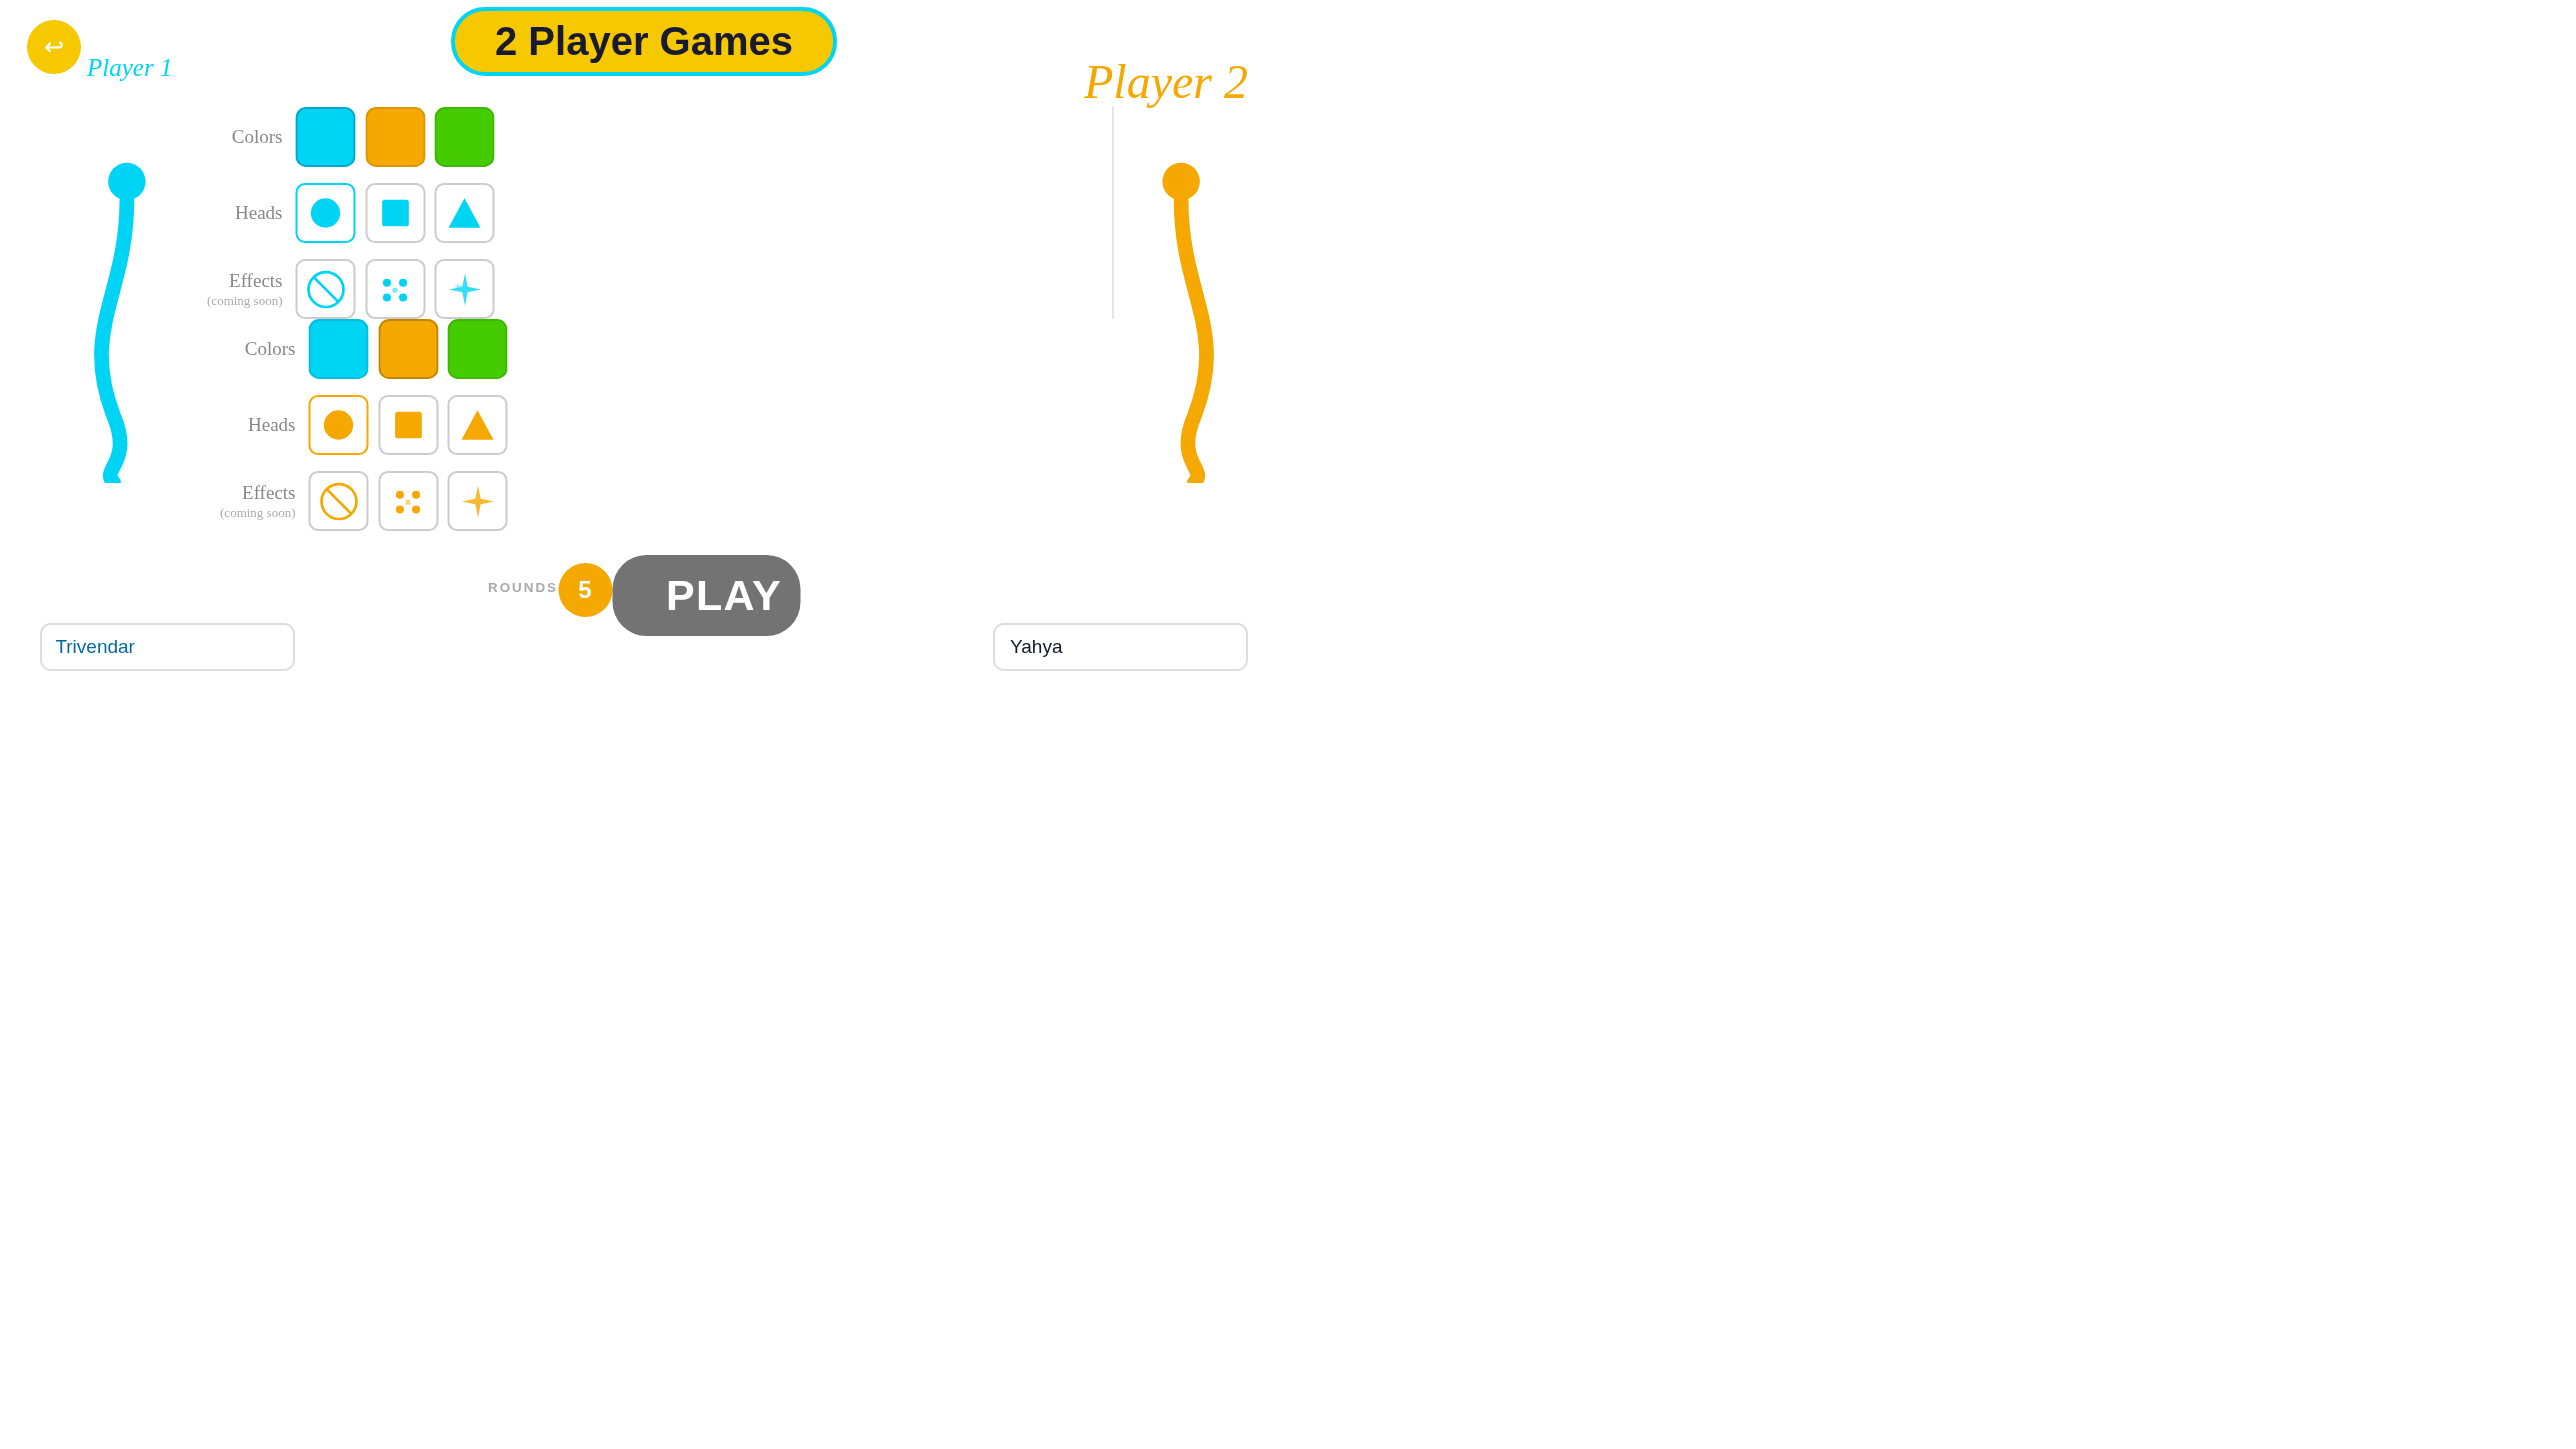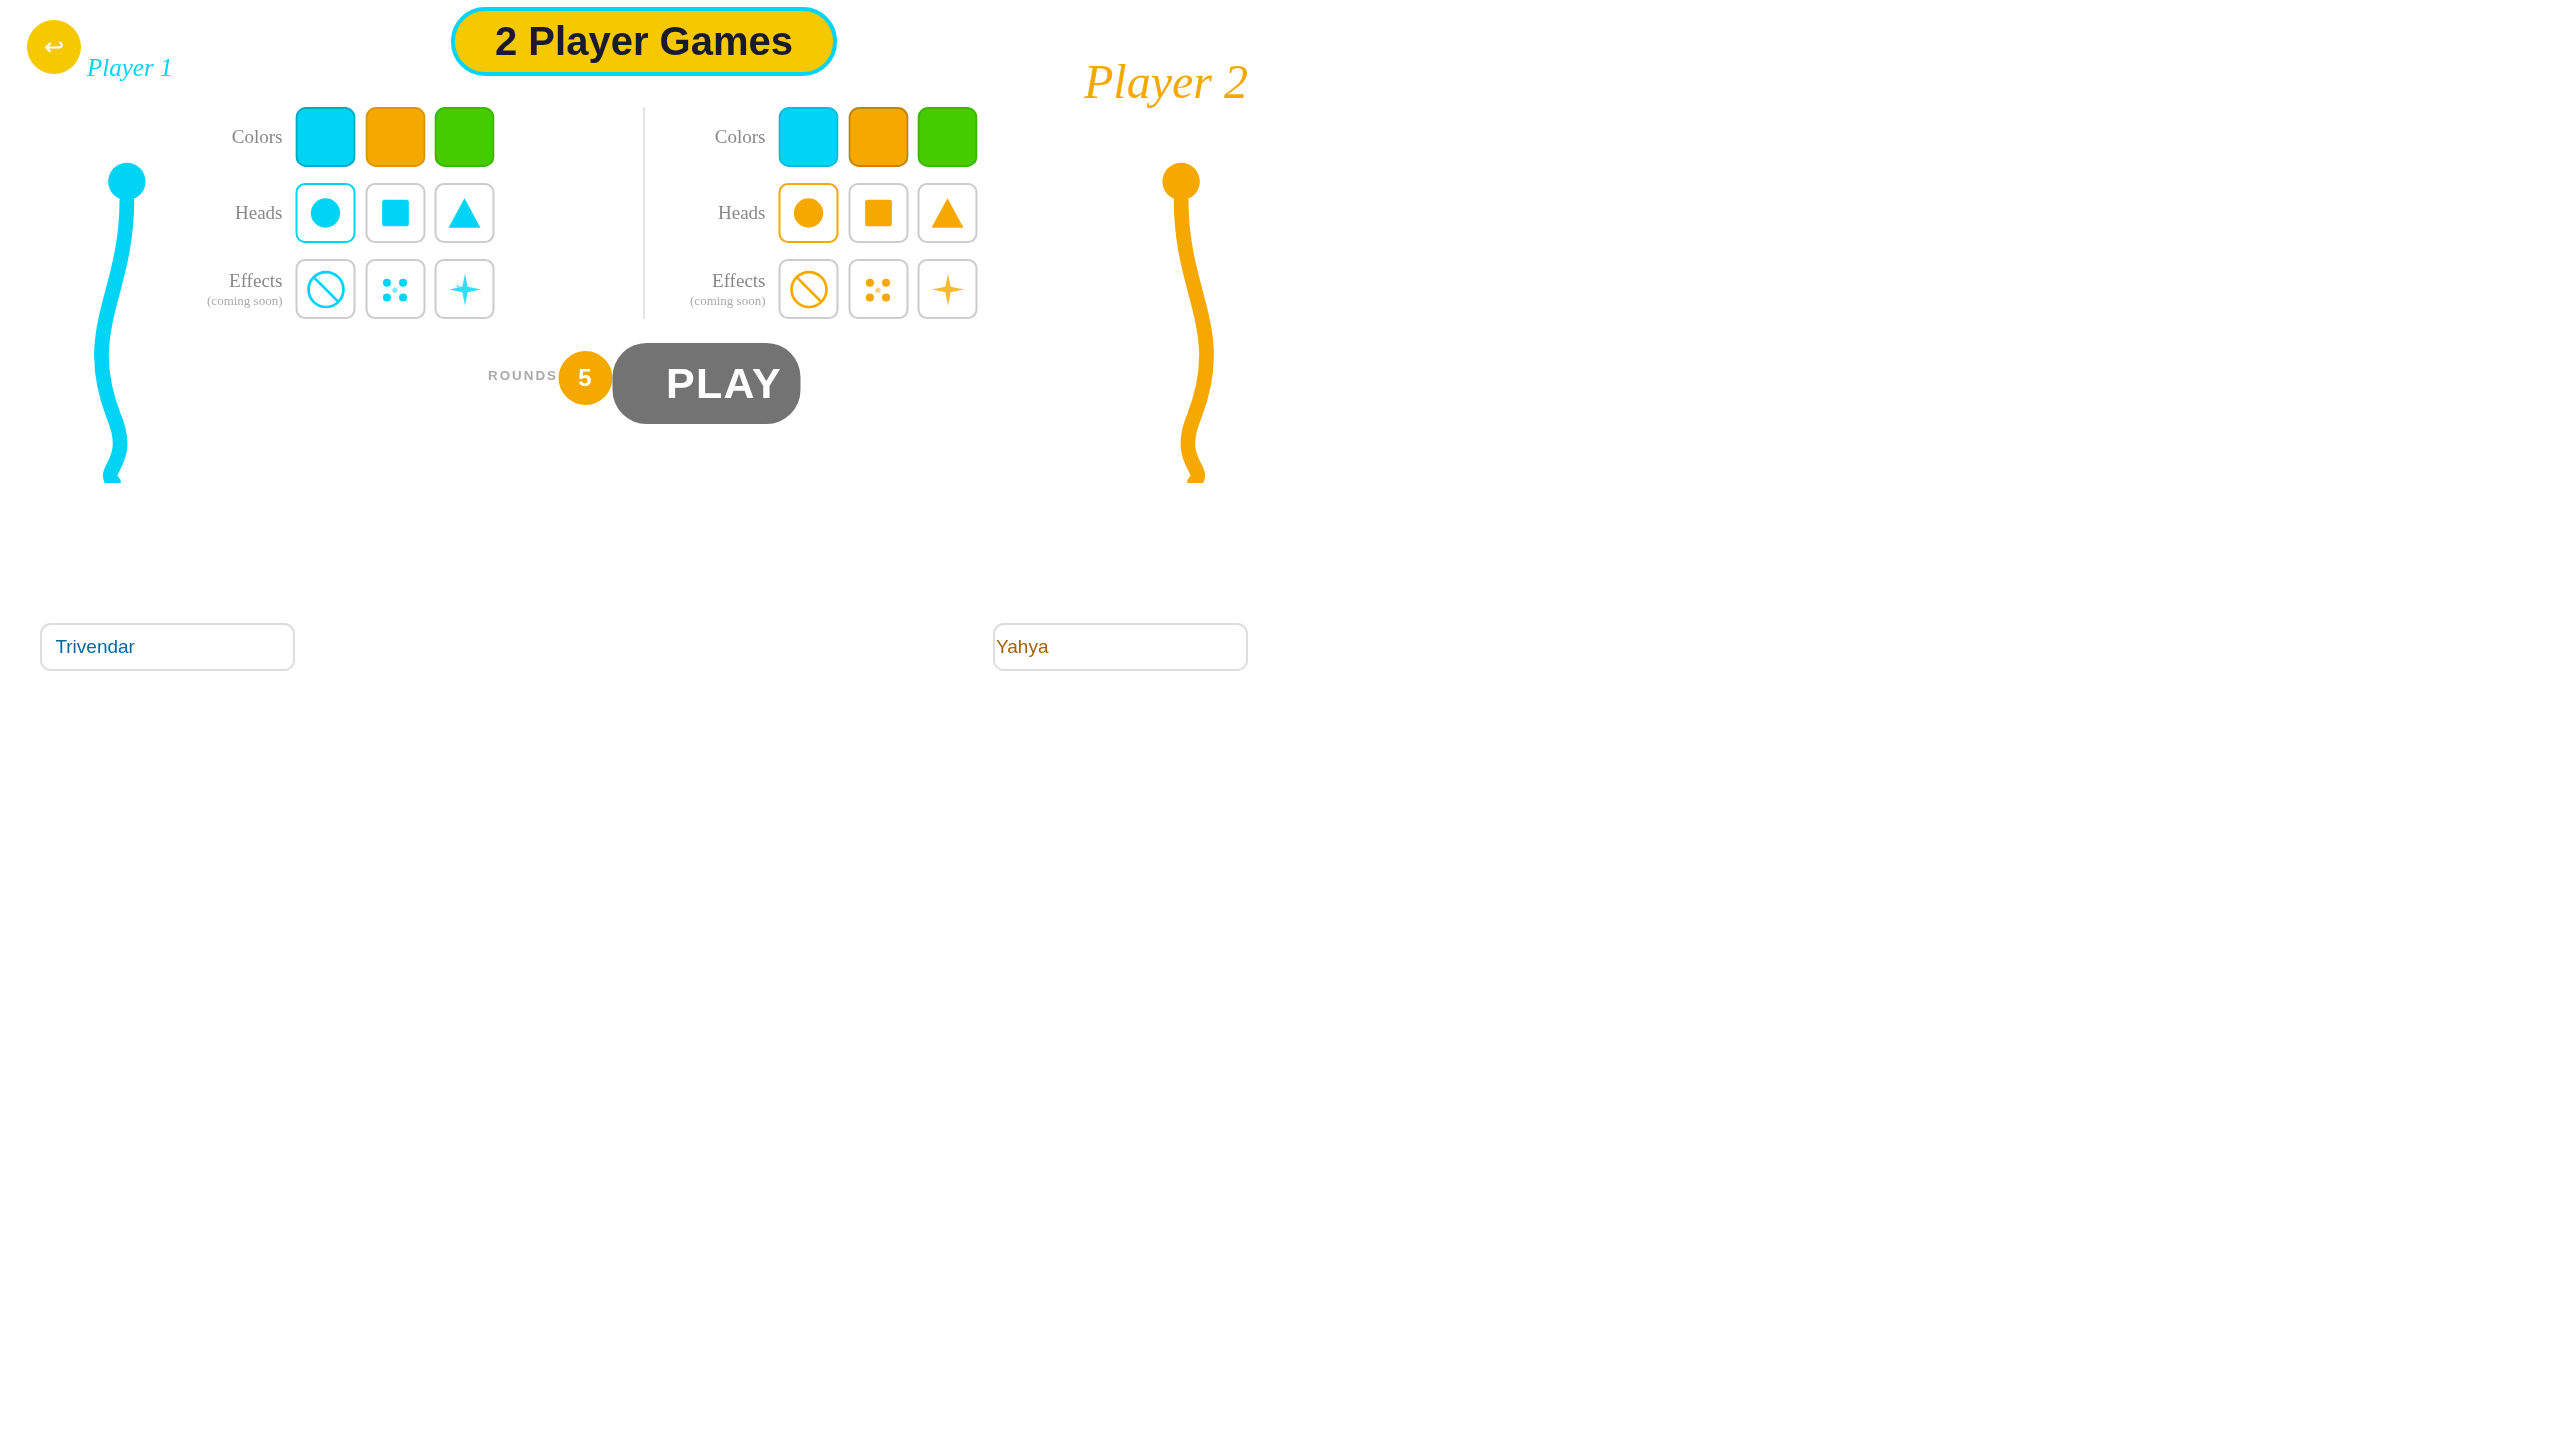--- a/index.html
+++ b/index.html
@@ -103,20 +103,21 @@
       display: flex;
       flex-direction: column;
       align-items: center;
     }
 
     
     .players-grid {
       display: flex;
       width: 100%;
       gap: 0;
+      flex-direction: column;
     }
 
     .player-section {
       flex: 1;
       display: flex;
       flex-direction: column;
       gap: 16px;
       padding: 0 27px;
     }
 
@@ -289,23 +290,23 @@
     }
 
     .player2-input {
       position: absolute;
       bottom: 54px;
       right: 40px;
       width: 255px;
       height: 48px;
       border: 2px solid #ddd;
       border-radius: 10.7px;
-      padding: 0 1px;
+      padding: 0 15px;
       font-size: 19px;
-      color: #a16207;
+      color: #0f172a;
       background: white;
       outline: none;
     }
 
     
     .head-option.selected-blue {
       border-color: #00d4f5;
     }
 
     .head-option.selected-orange {

